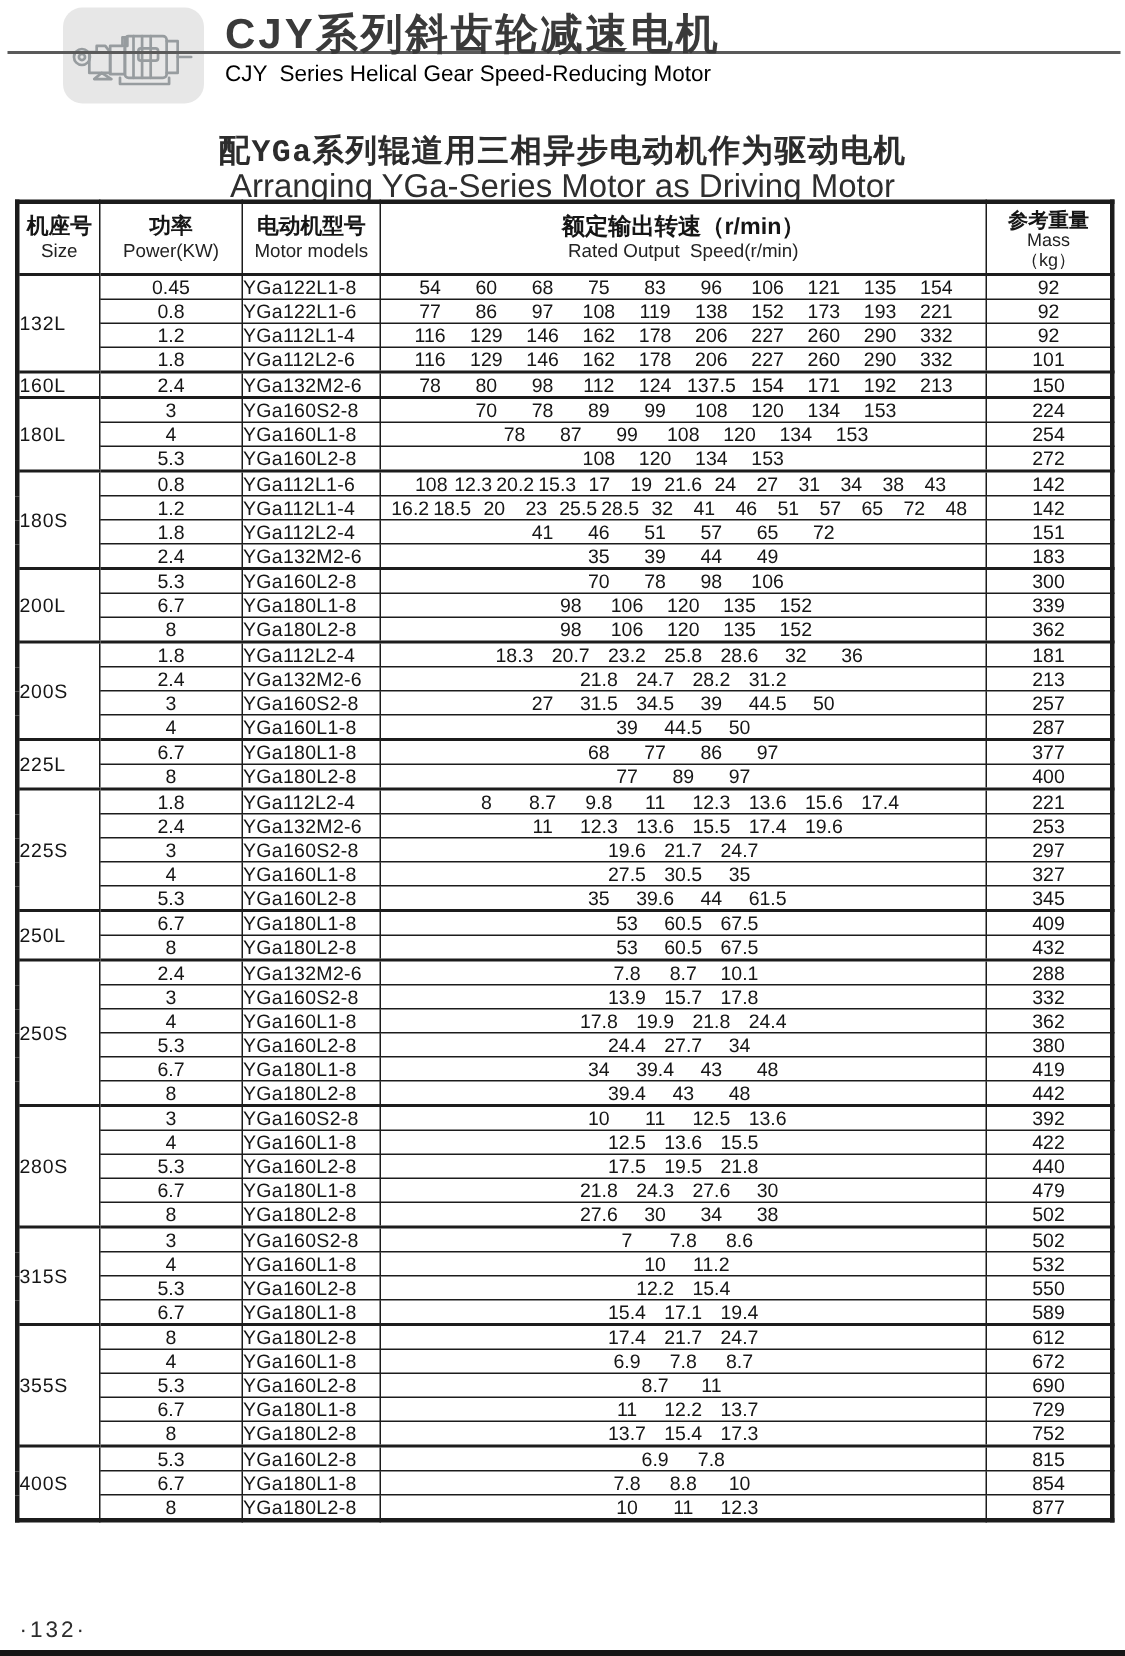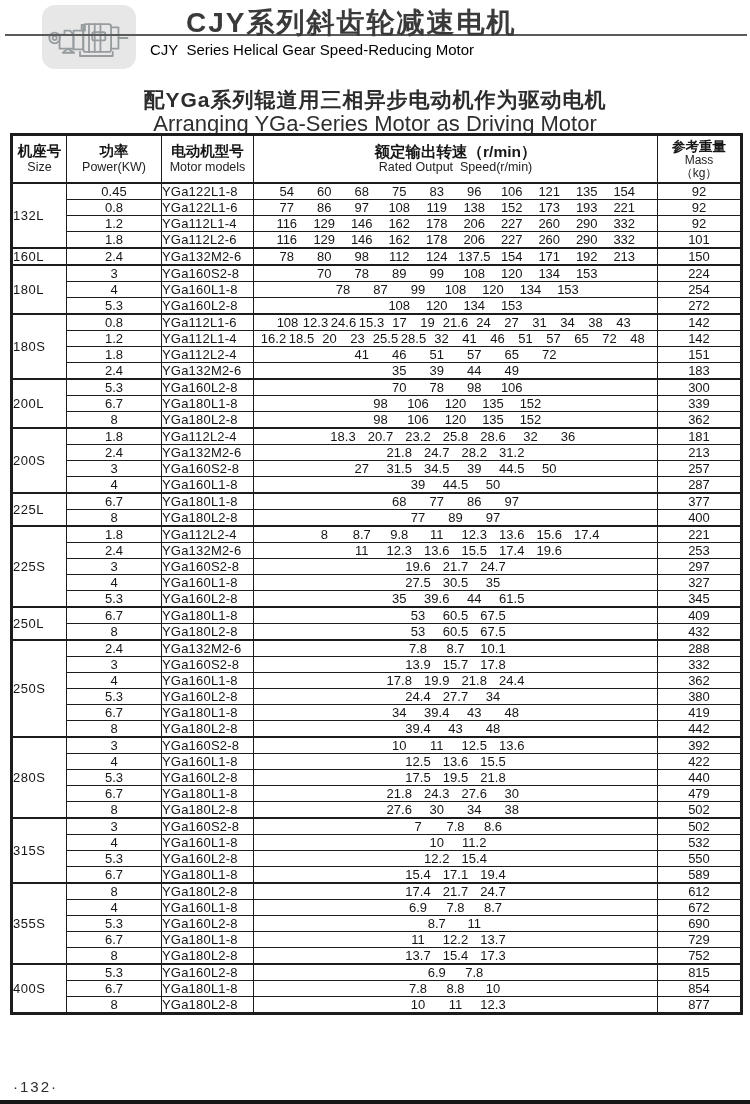--- a/index.html
+++ b/index.html
@@ -18,31 +18,31 @@
   }
   .icon-box {
     position: absolute; left: 42px; top: 5px;
     width: 94px; height: 64px;
     background: #e7e7e7; border-radius: 13px; z-index: 0;
   }
   .icon-box svg { position: relative; z-index: 2; display: block; margin: 6px auto 0; }
   .page-title-cn {
     position: absolute; left: 150px; top: 4px;
     font-size: 28px; font-weight: 700; letter-spacing: 2px;
-    color: #3a3a3a; white-space: pre; z-index: 2; margin-left: 36px;
+    color: #3a3a3a; white-space: pre; z-index: 2;
   }
   .page-title-en {
     position: absolute; left: 150px; top: 41px;
     font-size: 15px; font-weight: 400; color: #000000; white-space: pre;
   }
   
   .sec-cn {
     position: absolute; left: 0; right: 0; top: 86px;
     text-align: center; font-size: 21px; font-weight: 700;
-    color: #2c2c2c; letter-spacing: 1px;
+    color: #2c2c2c; letter-spacing: 1px; font-family: Liberation Mono, monospace;
   }
   .sec-en {
     position: absolute; left: 0; right: 0; top: 111px;
     text-align: center; font-size: 22px; font-weight: 400; color: #2e2e2e;
   }
   
   table.spec {
     position: absolute; left: 10px; top: 133px;
     width: 730px; height: 766px;
     border-collapse: collapse; table-layout: fixed;
@@ -193,21 +193,21 @@
       <tr>
         <td class="power-cell">5.3</td>
         <td class="model-cell">YGa160L2-8</td>
         <td class="speed-cell"><span class="sv">108</span><span class="sv">120</span><span class="sv">134</span><span class="sv">153</span></td>
         <td class="mass-cell">272</td>
       </tr>
       <tr class="group-start">
         <td class="size-cell" rowspan="4">180S</td>
         <td class="power-cell">0.8</td>
         <td class="model-cell">YGa112L1-6</td>
-        <td class="speed-cell tight"><span class="sv">108</span><span class="sv">12.3</span><span class="sv">24.6</span><span class="sv">15.3</span><span class="sv">17</span><span class="sv">19</span><span class="sv">21.6</span><span class="sv">24</span><span class="sv">27</span><span class="sv">31</span><span class="sv">34</span><span class="sv">38</span><span class="sv">43</span></td>
+        <td class="speed-cell tight"><span class="sv">108</span><span class="sv">12.3</span><span class="sv">20.2</span><span class="sv">15.3</span><span class="sv">17</span><span class="sv">19</span><span class="sv">21.6</span><span class="sv">24</span><span class="sv">27</span><span class="sv">31</span><span class="sv">34</span><span class="sv">38</span><span class="sv">43</span></td>
         <td class="mass-cell">142</td>
       </tr>
       <tr>
         <td class="power-cell">1.2</td>
         <td class="model-cell">YGa112L1-4</td>
         <td class="speed-cell tight"><span class="sv">16.2</span><span class="sv">18.5</span><span class="sv">20</span><span class="sv">23</span><span class="sv">25.5</span><span class="sv">28.5</span><span class="sv">32</span><span class="sv">41</span><span class="sv">46</span><span class="sv">51</span><span class="sv">57</span><span class="sv">65</span><span class="sv">72</span><span class="sv">48</span></td>
         <td class="mass-cell">142</td>
       </tr>
       <tr>
         <td class="power-cell">1.8</td>

